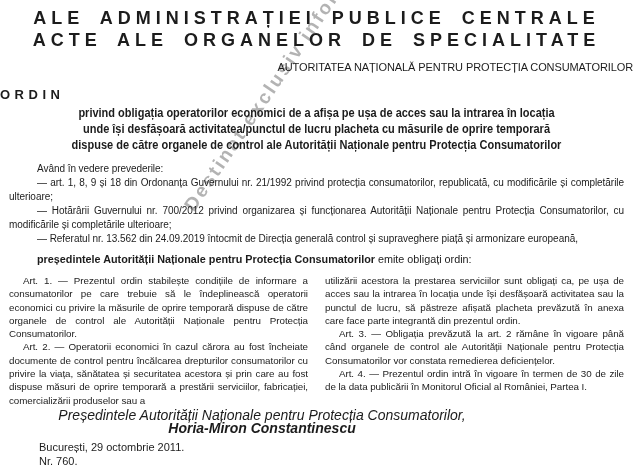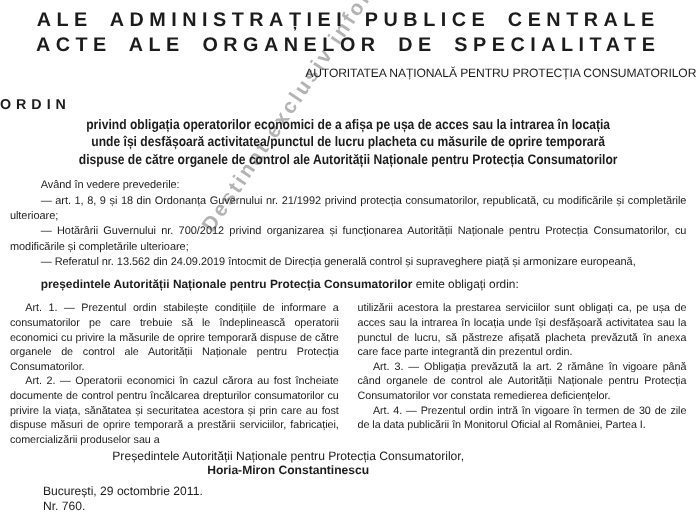--- a/index.html
+++ b/index.html
@@ -24,21 +24,21 @@
   .preamble{margin-top:9px;padding:0 9px;font-size:10px;line-height:14px;
     text-align:justify;letter-spacing:-0.05px;}
   .preamble p{margin:0;text-indent:28px;}
   .enacting{margin-top:6px;padding:0 9px;text-indent:28px;font-size:10.8px;line-height:14px;}
   .enacting .b{font-weight:bold;}
   .columns{display:flex;gap:17px;padding:0 9px;margin-top:8px;
     font-size:9.8px;line-height:13.3px;letter-spacing:-0.05px;}
   .col{width:299px;text-align:justify;}
   .col p{margin:0;text-indent:14px;}
   .col p.cont{text-indent:0;}
-  .signature{margin-top:2px;width:524px;text-align:center;font-size:11px;line-height:13.5px;}
+  .signature{margin-top:2px;width:524px;text-align:center;font-size:14px;line-height:13.5px;font-style:italic;}
   .signature .name{font-weight:bold;}
   .footer{margin-top:4px;padding-left:39px;font-size:11px;line-height:14px;}
   .footer div{margin:0;}
 </style>
 </head>
 <body>
 
 <div class="page">
 
   <div class="watermark">Destinat exclusiv informării</div>

